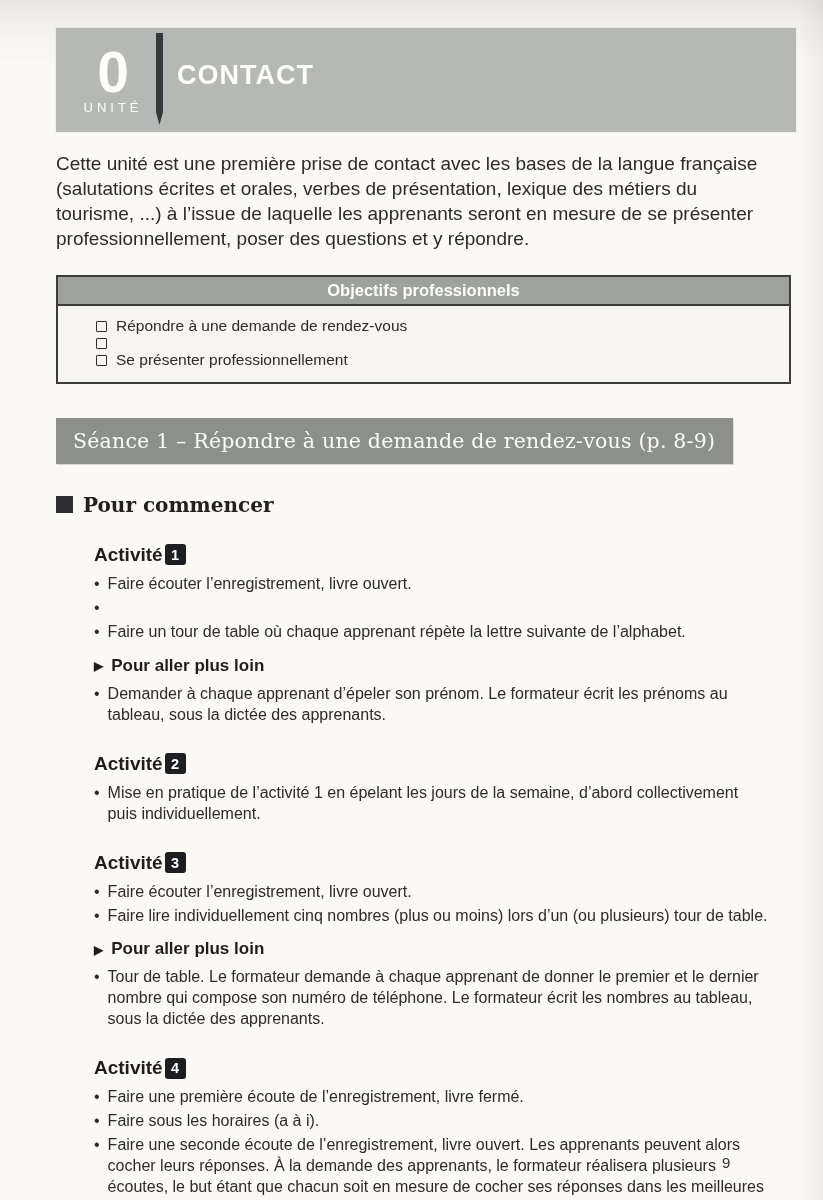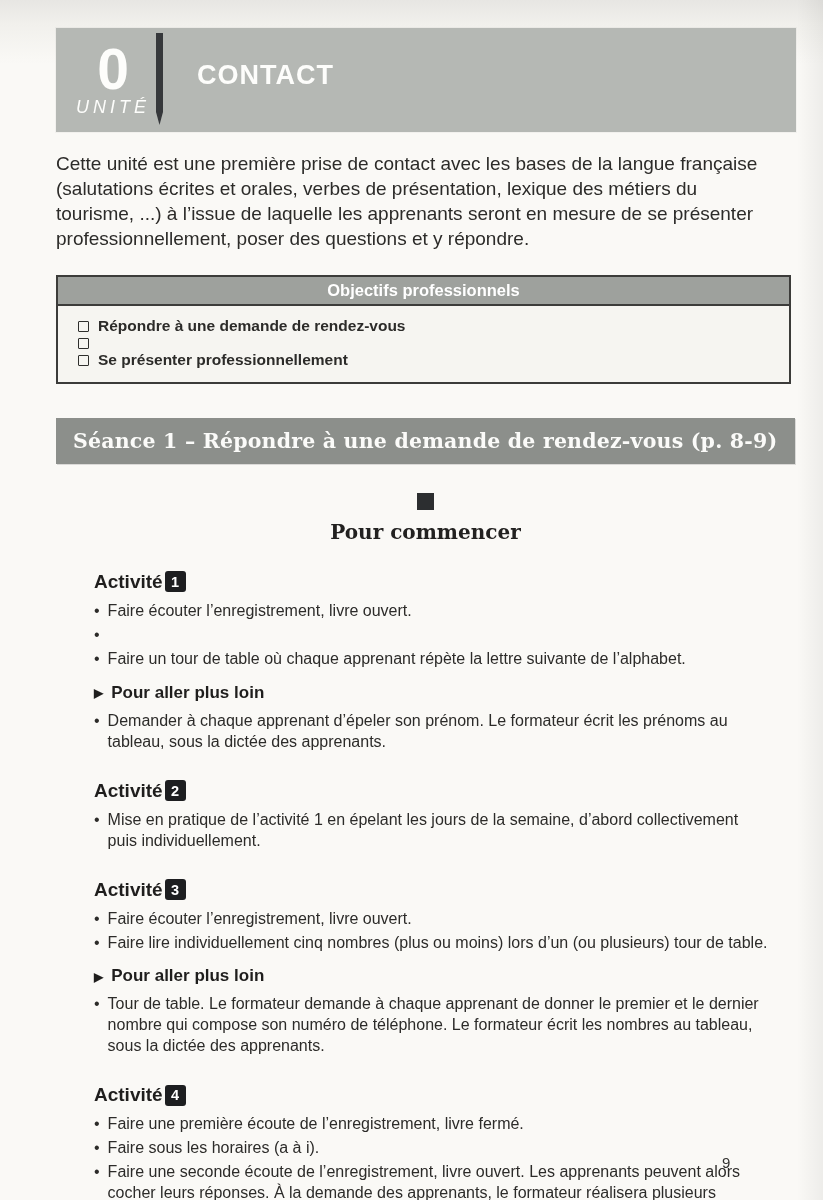--- a/index.html
+++ b/index.html
@@ -18,53 +18,53 @@
   .content{padding:28px 28px 0 56px;}
 
   
   .unit-banner{
     width:740px;height:104px;background:#b5b8b4;
     display:flex;align-items:center;
     box-shadow:0 0 0 1px rgba(0,0,0,0.03);
   }
   .unit-block{width:86px;margin-left:14px;text-align:center;color:#fdfdfb;}
   .unit-number{font-size:57px;font-weight:bold;line-height:0.95;}
-  .unit-label{font-size:18px;letter-spacing:4px;margin-top:1px;font-style:italic;}
+  .unit-label{font-size:13px;letter-spacing:4px;margin-top:1px;}
   .unit-divider{
     width:7px;height:92px;background:#36383b;align-self:flex-start;margin-top:5px;
     clip-path:polygon(0 0,100% 0,100% 86%,50% 100%,0 86%);
   }
-  .unit-title{color:#fdfdfb;font-size:27px;font-weight:bold;letter-spacing:1px;margin-left:34px;margin-top:-10px;}
+  .unit-title{color:#fdfdfb;font-size:27px;font-weight:bold;letter-spacing:1px;margin-left:14px;margin-top:-10px;}
 
   
   .intro{margin-top:19px;width:708px;font-size:19px;line-height:1.32;}
 
   
   .obj-box{margin-top:24px;width:735px;border:2px solid #3c3c3a;background:#f6f5f1;box-sizing:border-box;}
   .obj-header{
     height:27px;line-height:27px;background:#9ea19d;border-bottom:2px solid #3c3c3a;
     color:#ffffff;font-weight:bold;font-size:16.5px;text-align:center;
   }
-  .obj-body{padding:9px 16px 10px 20px;font-weight:bold;}
+  .obj-body{padding:9px 16px 10px 38px;}
   .obj-item{display:flex;align-items:center;font-size:15.5px;line-height:1.47;}
   .obj-checkbox{
     flex:0 0 auto;width:9px;height:9px;border:1.6px solid #2f2f2d;border-radius:1px;margin-right:9px;
   }
 
   
   .seance{
     display:inline-block;margin-top:34px;height:46px;line-height:46px;
     background:#8c8f8b;color:#fbfbf9;padding:0 18px 0 17px;white-space:nowrap;
-    font-family:"DejaVu Serif",serif;font-weight:bold;font-size:20.5px;letter-spacing:0.2px;
+    font-family:"DejaVu Serif",serif;font-weight:normal;font-size:20.5px;letter-spacing:0.2px;
     box-shadow:1px 1px 0 rgba(0,0,0,0.12);
   }
 
   
   .section-head{margin-top:29px;display:flex;align-items:center;gap:10px;
-    font-family:"DejaVu Serif",serif;font-weight:bold;font-size:20px;color:#222120;flex-direction:column;}
+    font-family:"DejaVu Serif",serif;font-weight:bold;font-size:20px;color:#222120;}
   .section-marker{flex:0 0 auto;width:17px;height:17px;background:#2c2e30;}
 
   
   .activities{margin-left:38px;}
   .activity{margin-top:27px;}
   .act-head{display:flex;align-items:center;gap:2px;font-weight:bold;font-size:19px;color:#1f1e1d;}
   .act-badge{
     flex:0 0 auto;width:21px;height:21px;background:#1d1e20;color:#fff;border-radius:3px;
     display:flex;align-items:center;justify-content:center;font-size:14.5px;font-weight:bold;
   }

